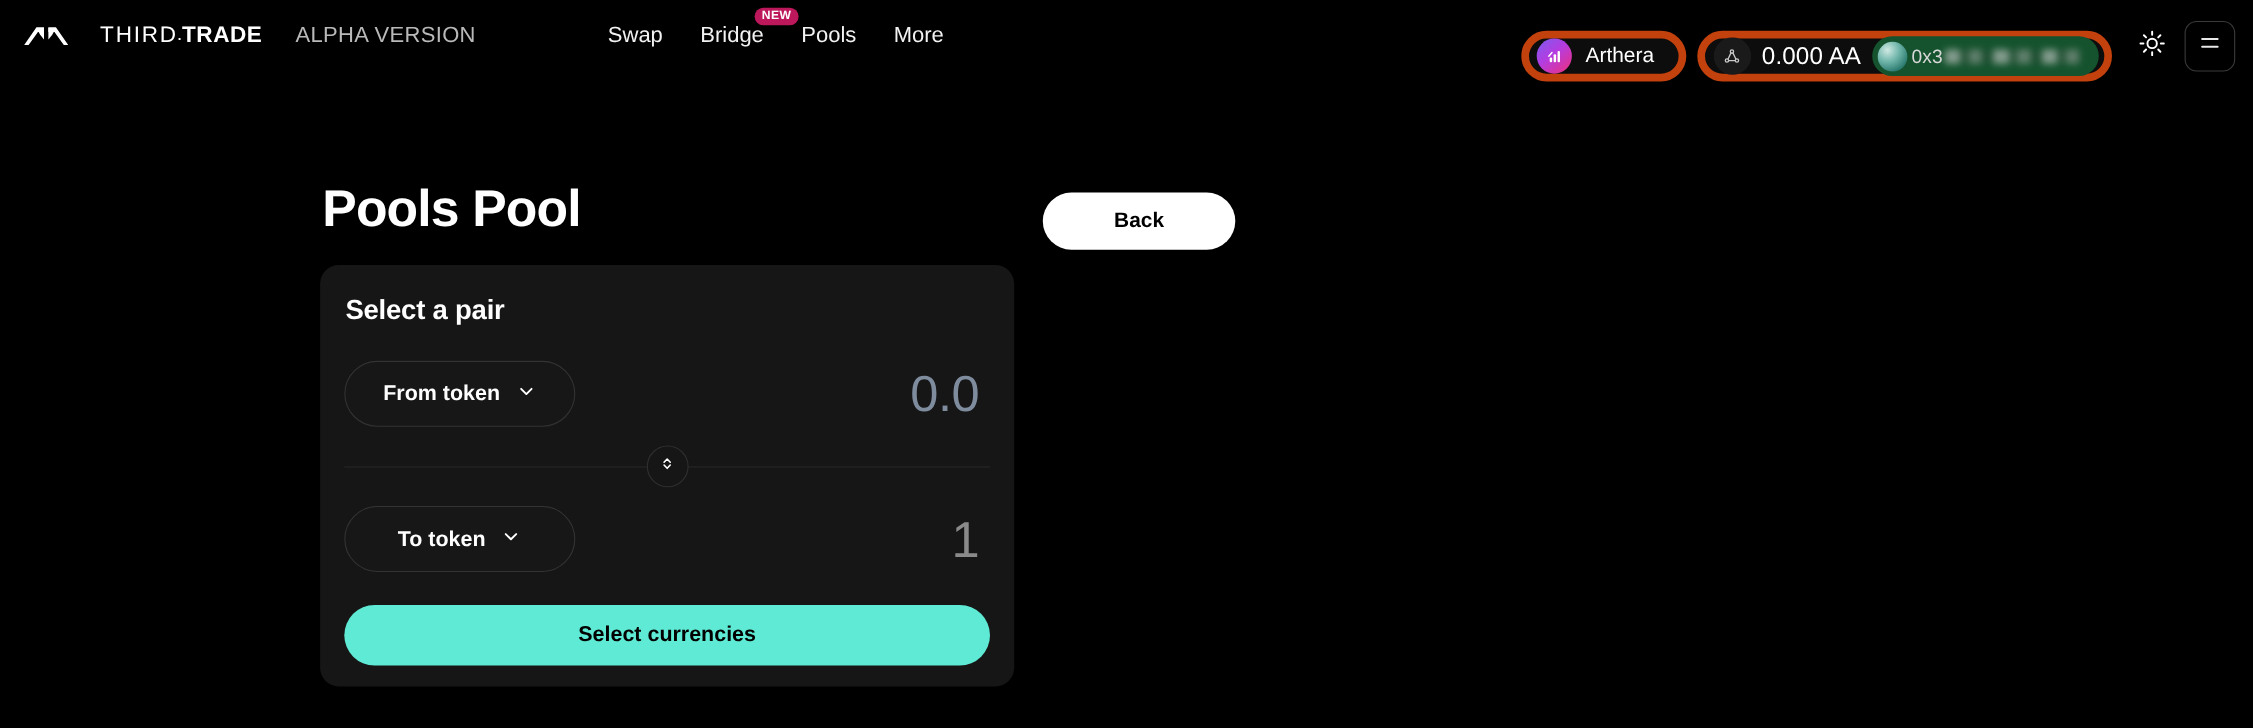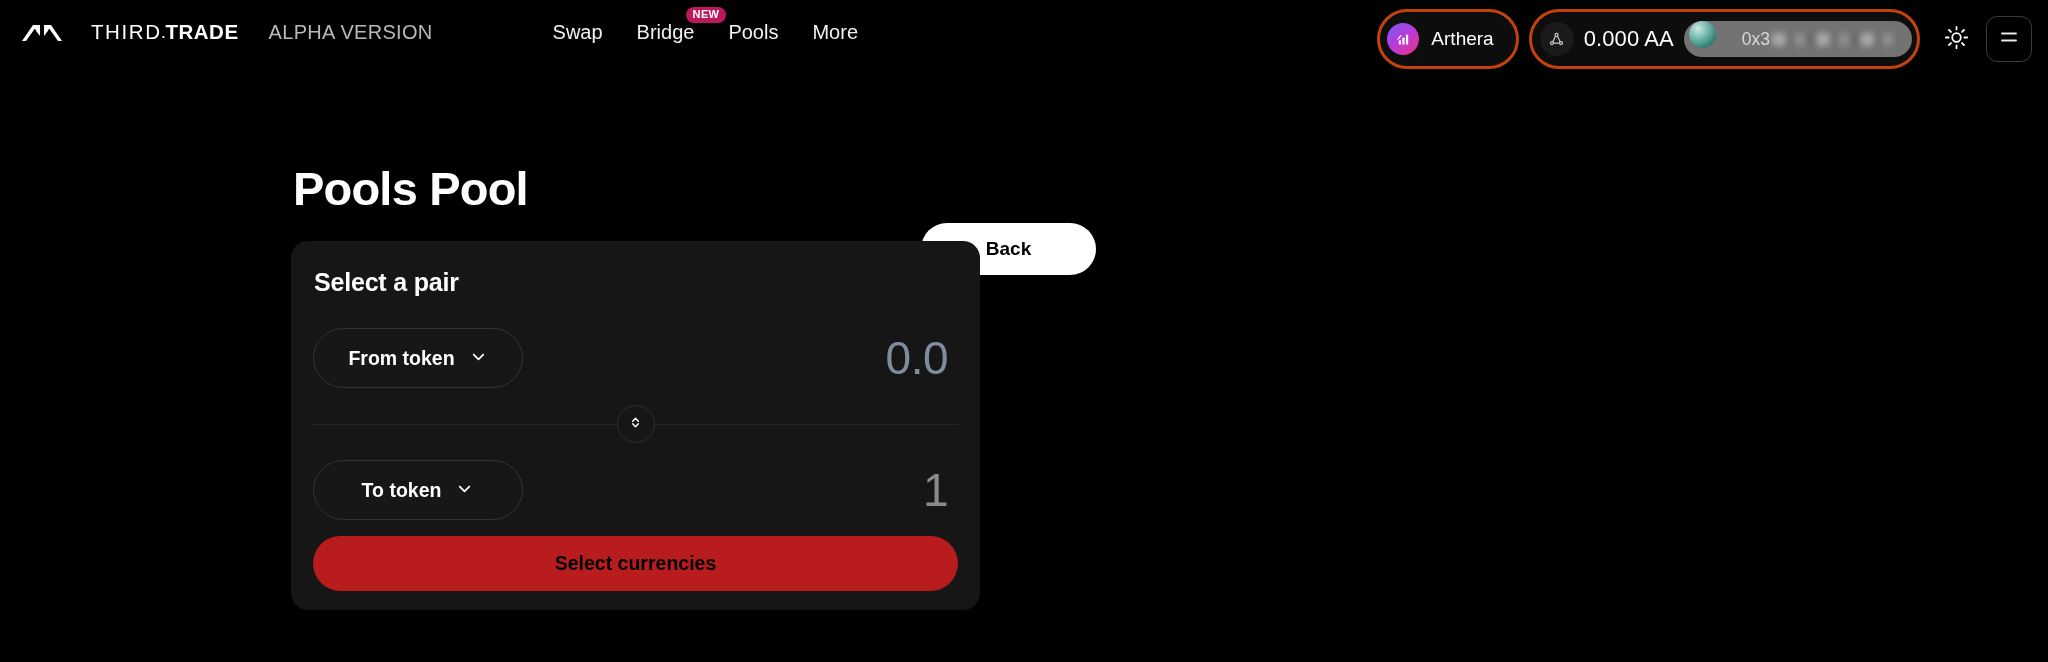--- a/index.html
+++ b/index.html
@@ -81,43 +81,44 @@
     top: 9px;
     display: flex;
     align-items: center;
     gap: 10px;
   }
 
   .chip {
     display: flex;
     align-items: center;
     background: #0d0d0d;
-    border: 3px solid #c2410c;
+    border: 7px solid #c2410c;
     border-radius: 999px;
-    height: 60px;
-    cursor: pointer;
+    height: 46px;
+    cursor: pointer;
+    margin-top: 19px;
   }
   .chip-network { padding: 0 22px 0 7px; gap: 12px; }
   .chip-label { color: #ffffff; font-size: 19px; font-weight: 400; white-space: nowrap; }
   .arthera-dot {
     width: 32px; height: 32px; border-radius: 50%;
     background: linear-gradient(140deg, #7b5cf0 0%, #b43ce0 45%, #f0307a 100%);
     display: flex; align-items: center; justify-content: center;
   }
 
   .chip-wallet { padding: 0 5px 0 8px; gap: 10px; }
   .net-ico {
     width: 34px; height: 34px; border-radius: 50%;
     background: #1a1a1a;
     display: flex; align-items: center; justify-content: center;
   }
   .balance { color: #ffffff; font-size: 22px; font-weight: 400; white-space: nowrap; letter-spacing: 0.1px; text-align: center; }
   .addr-pill {
-    display: flex; gap: 26px;
-    background: #737373; border-radius: 999px;
+    display: flex; align-items: center; gap: 4px;
+    background: #14532d; border-radius: 999px;
     height: 36px; padding: 0 16px 0 5px;
   }
   .avatar {
     width: 27px; height: 27px; border-radius: 50%;
     background: radial-gradient(circle at 33% 28%, #cfe9e3 0%, #74b8ad 38%, #2e7d72 75%, #1d5b53 100%);
     flex: none;
   }
   .addr-text {
     display: flex; align-items: center;
     color: #d8d8d8; font-size: 17.5px; white-space: nowrap;
@@ -155,38 +156,37 @@
     left: 293px; top: 99px;
     color: #ffffff;
     font-size: 47px;
     font-weight: 700;
     letter-spacing: -0.8px;
     line-height: 1.1;
   }
 
   .back-btn {
     position: absolute;
-    right: 952px; top: 111px;
+    right: 925px; top: 111px;
     width: 175px; height: 52px;
     background: #ffffff;
     border-radius: 999px;
     border: none;
     color: #000000;
     font-size: 19px;
     font-weight: 700;
     font-family: "Liberation Sans", sans-serif;
     cursor: pointer;
-    margin-top: 48px;
   }
 
   
   .card {
     position: absolute;
     left: 291px; top: 177px;
-    width: 689px;
+    width: 631px;
     background: #161616;
     border-radius: 17px;
     padding: 27px 22px 19px 22px;
   }
   .card-title {
     color: #ffffff;
     font-size: 25px;
     font-weight: 700;
     letter-spacing: -0.2px;
     margin-left: 1px;
@@ -252,29 +252,29 @@
     border: 1px solid #2f2f2f;
     background: #161616;
     display: flex; align-items: center; justify-content: center;
     cursor: pointer;
   }
 
   .primary-btn {
     display: block;
     width: 100%;
     height: 55px;
-    background: #b91c1c;
+    background: #5eead4;
     border: none;
     border-radius: 999px;
     color: #000000;
     font-size: 19.5px;
     font-weight: 700;
     font-family: "Liberation Sans", sans-serif;
     cursor: pointer;
-    margin-top: 0;
+    margin-top: 14px;
   }
 </style>
 </head>
 <body>
 
 <div class="header">
 
   <div class="brand">
     <span class="logo-mark">
       <svg viewBox="0 0 44 24" width="44" height="24" fill="none" xmlns="http://www.w3.org/2000/svg">

